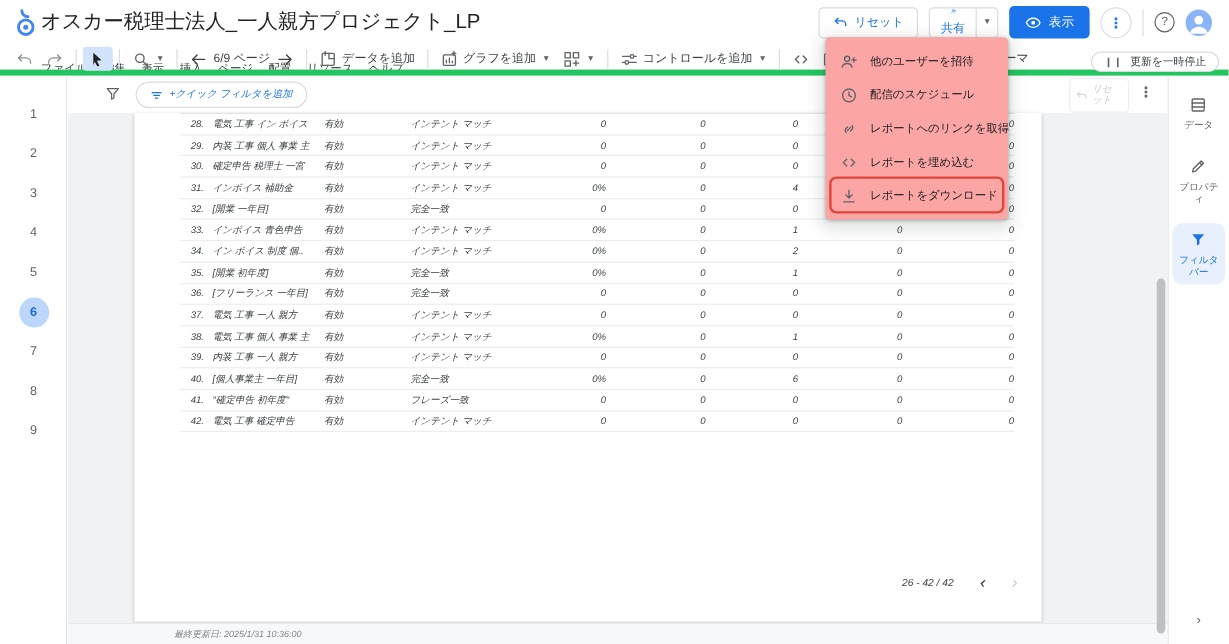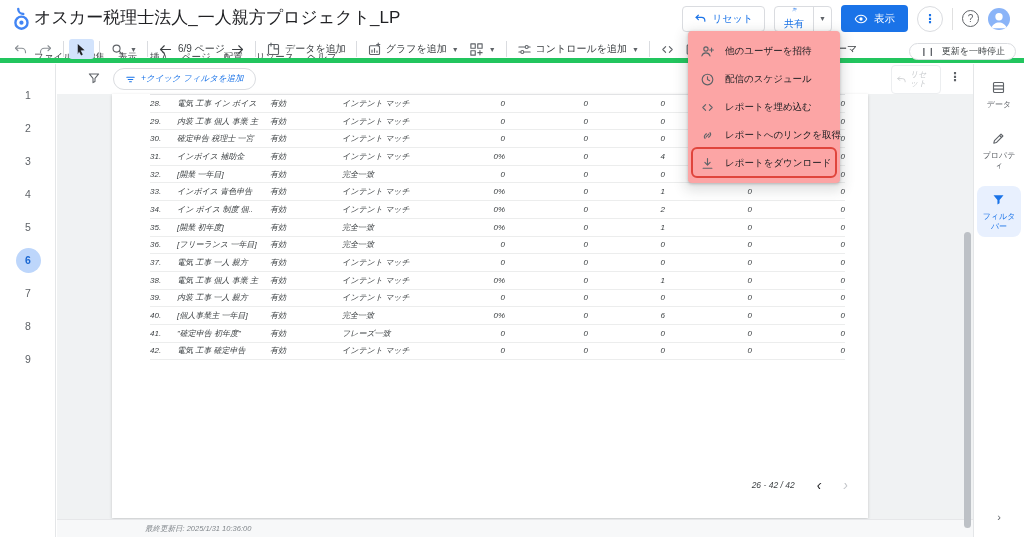--- a/index.html
+++ b/index.html
@@ -49,21 +49,21 @@
   .qf-pill { position:absolute; left:56px; top:4px; height:22px; display:flex; align-items:center; gap:5px; border:1px solid #dadce0; border-radius:11px; padding:0 11px; font-size:8.5px; color:var(--accent_blue,#1a73e8); background:#fff; }
   .fb-reset { position:absolute; right:32px; top:1px; width:50px; height:29px; border:1px solid #eceef0; border-radius:4px; display:flex; align-items:center; gap:3px; padding:0 4px; color:#c7cacd; font-size:8px; line-height:1.1; background:#fff; }
   .fb-kebab { position:absolute; right:12px; top:6px; color:#5f6368; font-size:12px; font-weight:bold; }
 
   .canvas { position:absolute; left:0; top:30px; right:0; bottom:18px; background:#f0f2f3; }
   .page { position:absolute; left:55px; top:0; width:756px; bottom:1px; background:#fff; box-shadow:0 1px 3px rgba(0,0,0,.18); }
 
   
   .tbl { position:absolute; left:38px; top:0; width:695px; border-top:1px solid #e2e3e5; }
   .trow { display:flex; align-items:center; height:17.7px; border-bottom:1px solid #eceded; font-size:8px; color:#3c4043; }
-  .c0 { width:20px; }
+  .c0 { width:20px; text-align:right; }
   .c1 { width:100px; padding-left:7px; white-space:nowrap; overflow:hidden; }
   .c2 { width:72px; }
   .c3 { width:125px; }
   .cv0 { width:38px; text-align:right; }
   .cv1 { width:83px; text-align:right; }
   .cv2 { width:77px; text-align:right; }
   .cv3 { width:87px; text-align:right; }
   .cv4 { width:93px; text-align:right; }
 
   .pagination { position:absolute; right:20px; bottom:28px; display:flex; align-items:center; gap:22px; font-size:8.5px; color:#3c4043; }
@@ -557,38 +557,38 @@
             <svg width="15" height="15" viewBox="0 0 24 24">
               <circle cx="12" cy="12" r="8.5" stroke="#5f6368" stroke-width="1.8" fill="none" stroke-linecap="round" stroke-linejoin="round"></circle>
               <path d="M12 7.5V12l3.4 2" stroke="#5f6368" stroke-width="1.8" fill="none" stroke-linecap="round" stroke-linejoin="round"></path>
             </svg>
           </span>
           <span class="sm-label">配信のスケジュール</span>
         </div>
         <div class="sm-item">
           <span class="sm-icon">
             <svg width="15" height="15" viewBox="0 0 24 24">
-              <path d="M9 7.5 4.5 12 9 16.5M15 7.5 19.5 12 15 16.5" stroke="#5f6368" stroke-width="1.8" fill="none" stroke-linecap="round" stroke-linejoin="round"></path>
-            </svg>
-          </span>
-          <span class="sm-label">レポートを埋め込む</span>
-        </div>
-        <div class="sm-item">
-          <span class="sm-icon">
-            <svg width="15" height="15" viewBox="0 0 24 24">
               <path d="M9.5 14.5l5-5" stroke="#5f6368" stroke-width="1.8" fill="none" stroke-linecap="round" stroke-linejoin="round"></path>
               <path d="M8 16.5a3.6 3.6 0 0 1 0-5.1l2.2-2.2" stroke="#5f6368" stroke-width="1.8" fill="none" stroke-linecap="round" stroke-linejoin="round"></path>
               <path d="M16 7.5a3.6 3.6 0 0 1 0 5.1l-2.2 2.2" stroke="#5f6368" stroke-width="1.8" fill="none" stroke-linecap="round" stroke-linejoin="round"></path>
             </svg>
           </span>
           <span class="sm-label">レポートへのリンクを取得</span>
         </div>
         <div class="sm-item">
           <span class="sm-icon">
             <svg width="15" height="15" viewBox="0 0 24 24">
+              <path d="M9 7.5 4.5 12 9 16.5M15 7.5 19.5 12 15 16.5" stroke="#5f6368" stroke-width="1.8" fill="none" stroke-linecap="round" stroke-linejoin="round"></path>
+            </svg>
+          </span>
+          <span class="sm-label">レポートを埋め込む</span>
+        </div>
+        <div class="sm-item">
+          <span class="sm-icon">
+            <svg width="15" height="15" viewBox="0 0 24 24">
               <path d="M12 4v10M7.8 10.2 12 14.5l4.2-4.3" stroke="#5f6368" stroke-width="1.8" fill="none" stroke-linecap="round" stroke-linejoin="round"></path>
               <path d="M5 19.5h14" stroke="#5f6368" stroke-width="1.8" fill="none" stroke-linecap="round" stroke-linejoin="round"></path>
             </svg>
           </span>
           <span class="sm-label">レポートをダウンロード</span>
         </div>
       </div>
     <div class="sm-redbox"></div>
   </div>
 

